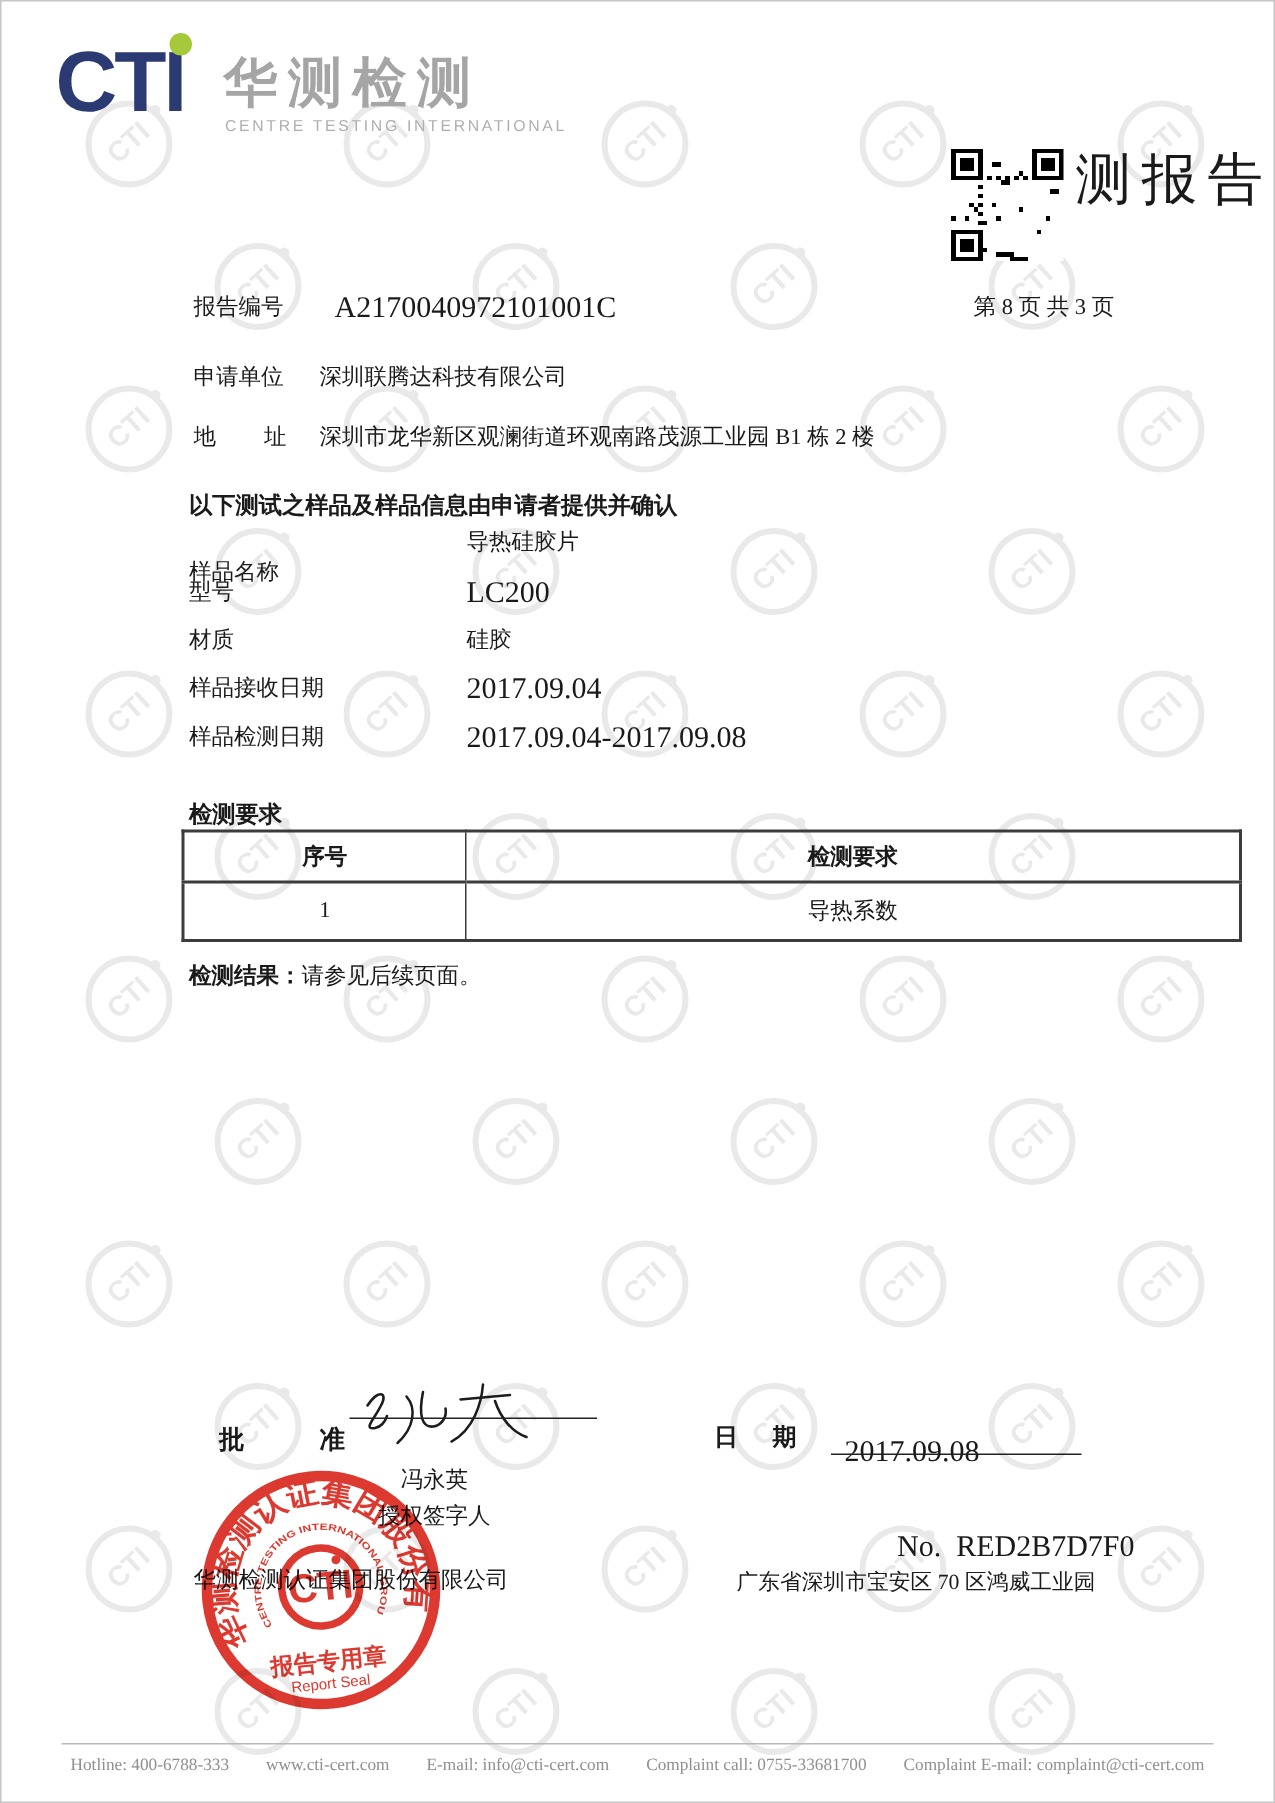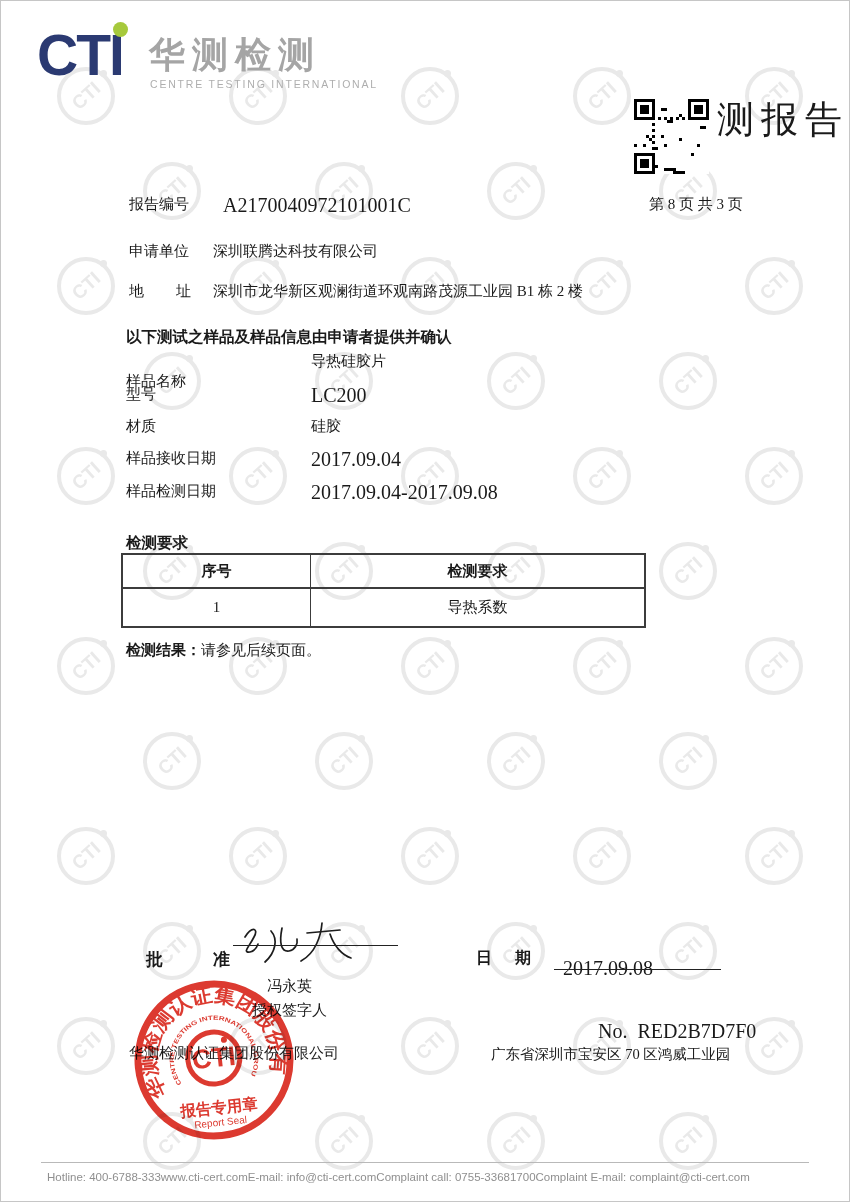--- a/index.html
+++ b/index.html
@@ -29,36 +29,36 @@
       color:#aeaeae;letter-spacing:1.8px;}
   
   .title{width:100%;text-align:right;font-size:37px;font-weight:400;
       letter-spacing:7px;}
   .t15{font-size:15px;}
   .t16{font-size:20px;}
   .hei{font-family:"Liberation Sans",sans-serif;}
   .b{font-weight:700;}
   .just{display:inline-flex;justify-content:space-between;}
   
-  table.req{border-collapse:collapse;width:525px;
+  table.req{border-collapse:collapse;width:707px;
       font-size:15px;text-align:center;}
   table.req th,table.req td{border:1.4px solid #3c3c3c;}
   table.req th{height:30px;font-weight:700;font-family:"Liberation Sans",sans-serif;
       border-bottom-width:2.2px;}
   table.req td{height:35px;font-family:"Liberation Serif",serif;font-weight:400;}
   table.req{border:2px solid #3c3c3c;}
   .col-no{width:185px;}
   
   .uline{border-bottom:1.6px solid #222;}
   
   #seal{mix-blend-mode:multiply;opacity:0.92;transform:rotate(-6deg);}
   
   .footer-line{border-top:1px solid #b9b9b9;}
-  .footer{display:flex;
-      font-family:Liberation Sans, sans-serif;font-size:11.5px;color:#8f8f8f;}
+  .footer{display:flex;justify-content:space-between;
+      font-family:Liberation Serif, serif;font-size:11.5px;color:#8f8f8f;}
 </style>
 </head>
 <body>
 
 <div class="page">
 
   <div id="wm-layer">
       <div class="wm" style="left: 85px; top: 95px;">
         <span>CTI</span>
         <i></i>

